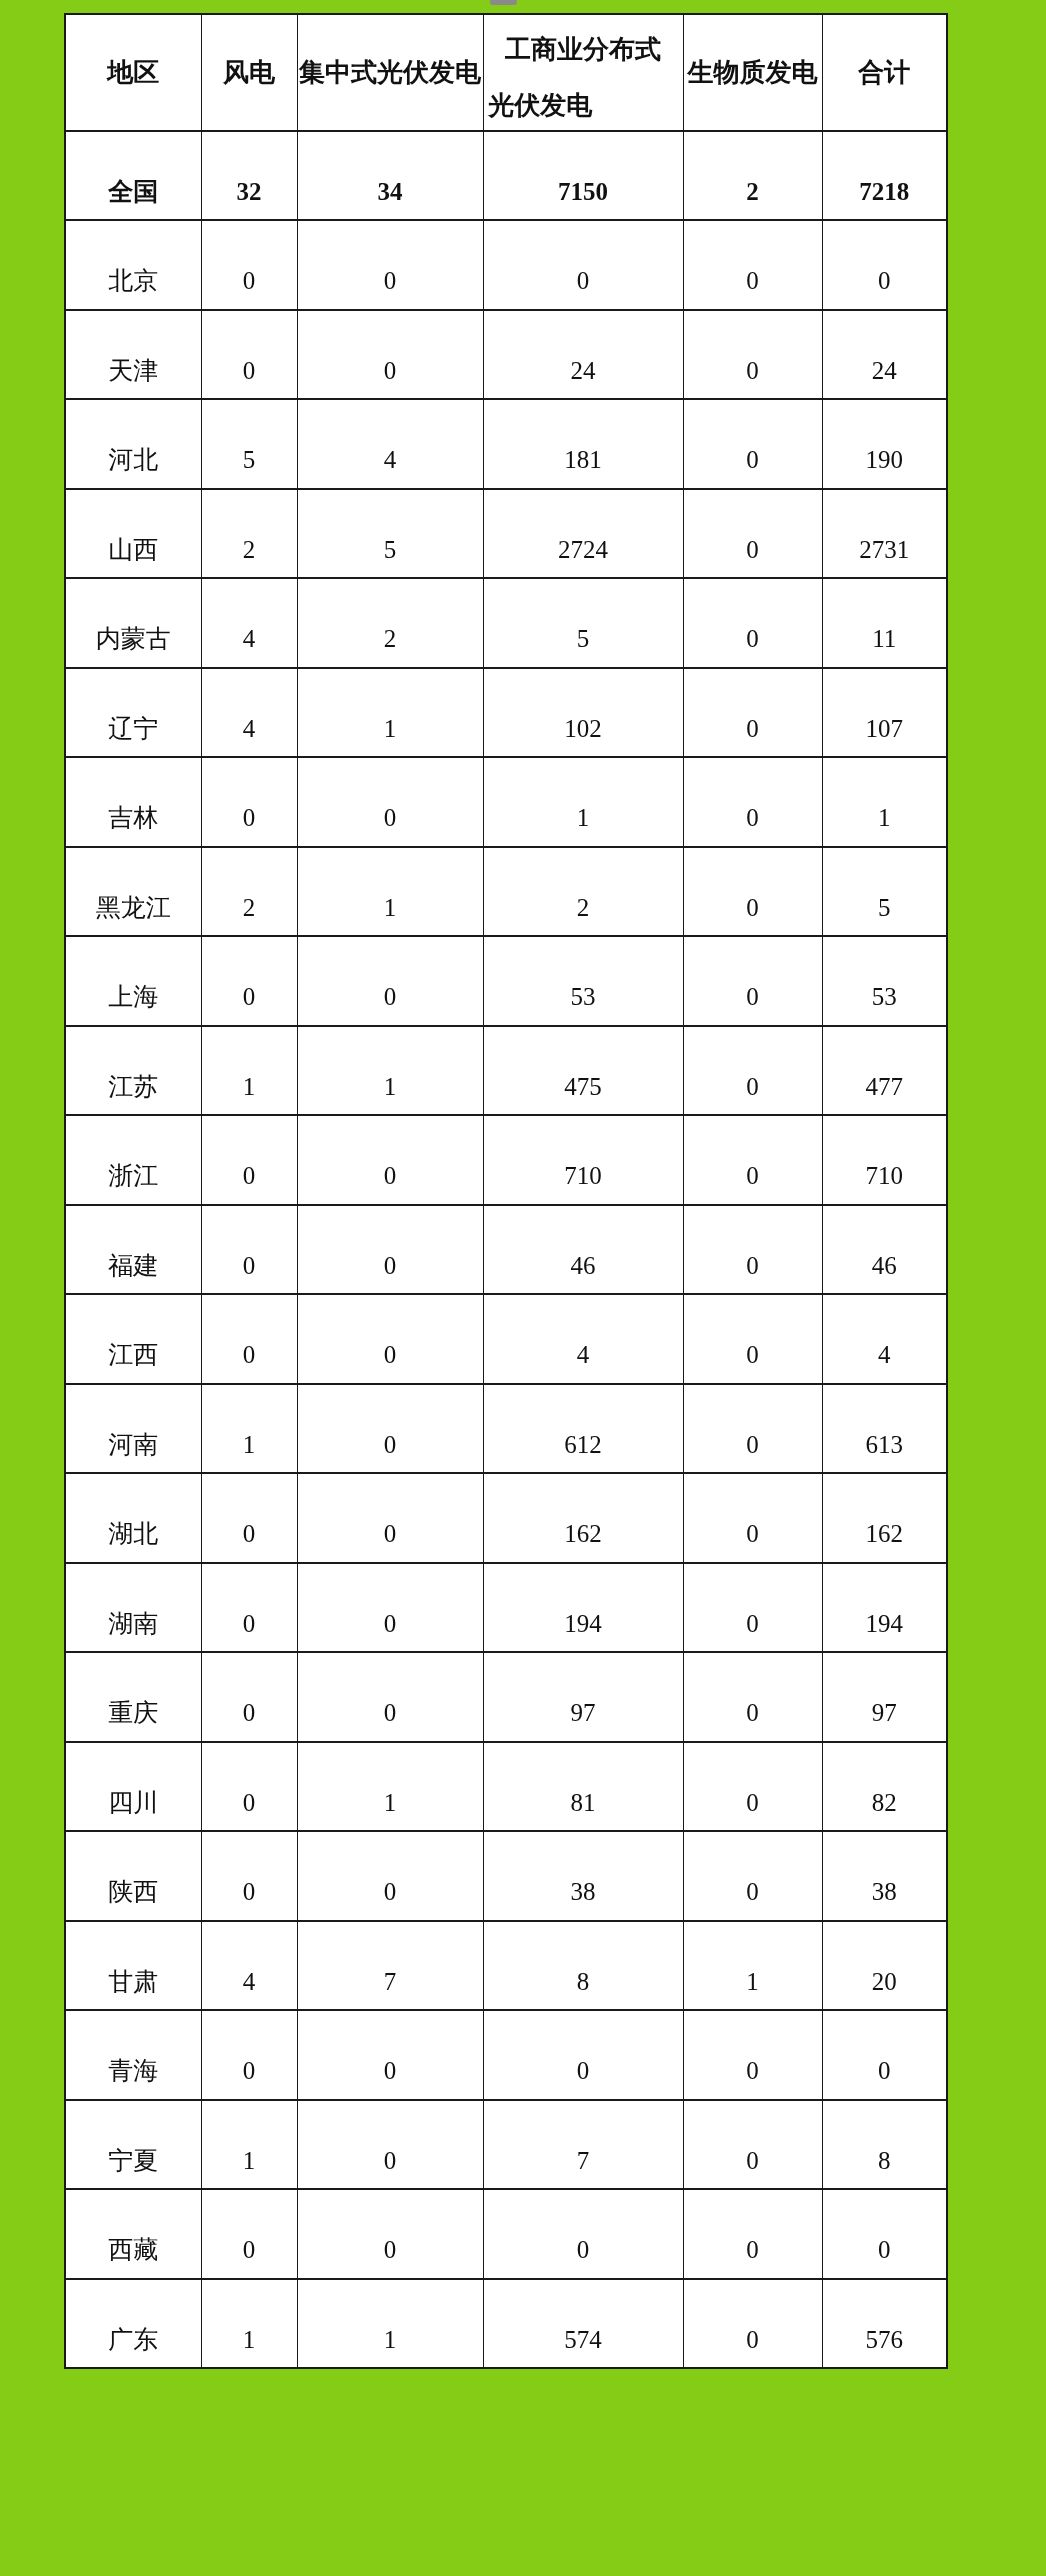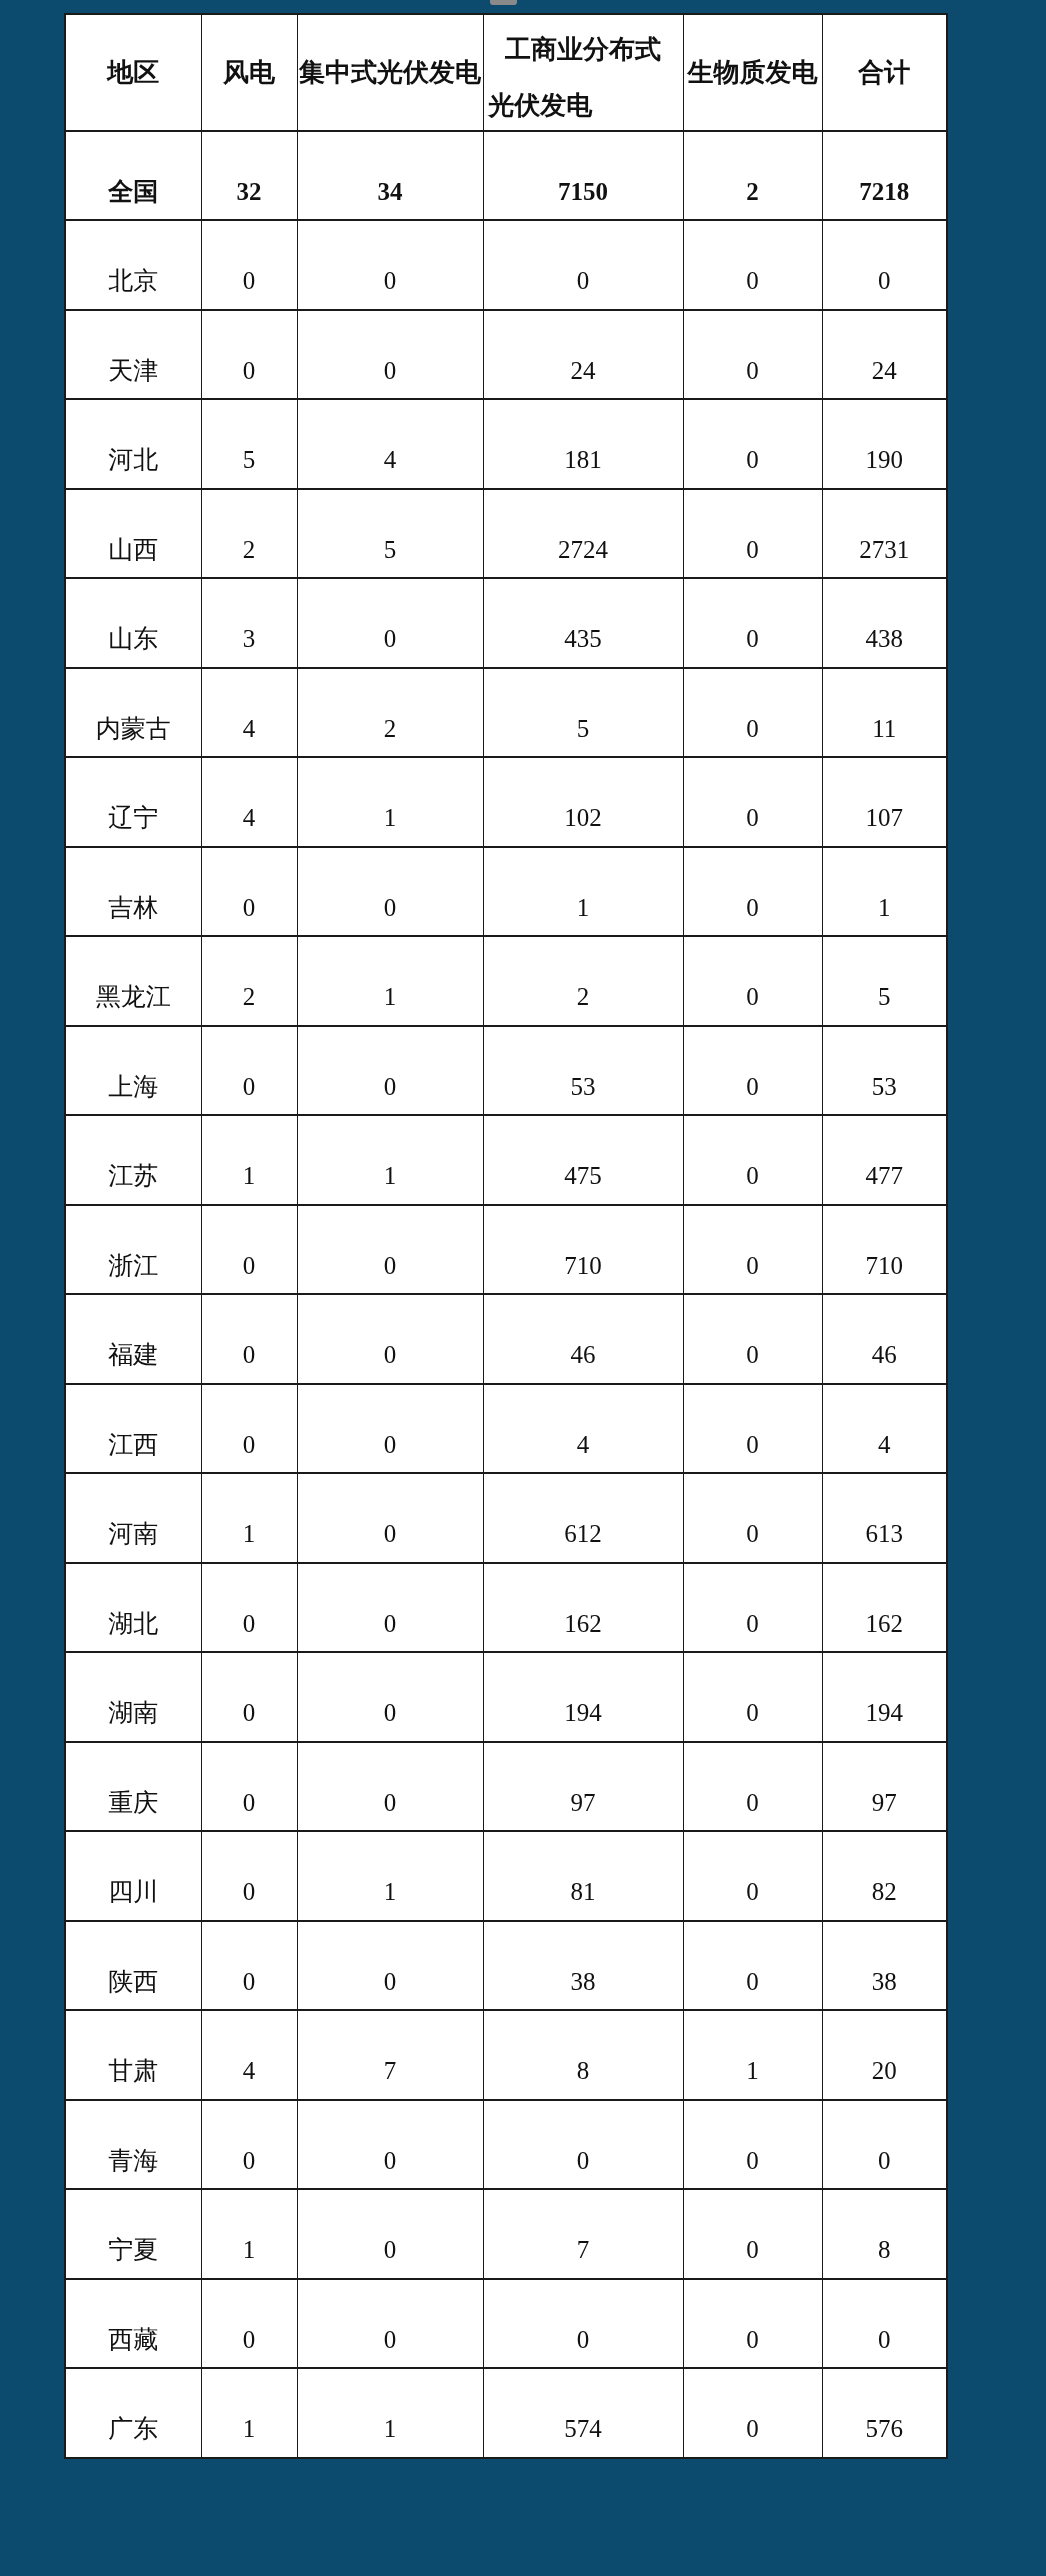--- a/index.html
+++ b/index.html
@@ -8,21 +8,21 @@
     background: #ffffff;
     width: 1047px;
     height: 2576px;
     overflow: hidden;
     font-family: "Liberation Serif", "DejaVu Serif", serif;
   }
   .sheet {
     position: relative;
     width: 1047px;
     height: 2576px;
-    background: #0c4a6e;
+    background: #84cc16;
   }
   
   .top-artifact {
     position: absolute;
     left: 490px;
     top: 0;
     width: 27px;
     height: 4.8px;
     background: #8a8a8a;
     border-radius: 0 0 2.9px 2.9px;
@@ -151,28 +151,20 @@
         </tr>
         <tr>
           <td>山西</td>
           <td>2</td>
           <td>5</td>
           <td>2724</td>
           <td>0</td>
           <td>2731</td>
         </tr>
         <tr>
-          <td>山东</td>
-          <td>3</td>
-          <td>0</td>
-          <td>435</td>
-          <td>0</td>
-          <td>438</td>
-        </tr>
-        <tr>
           <td>内蒙古</td>
           <td>4</td>
           <td>2</td>
           <td>5</td>
           <td>0</td>
           <td>11</td>
         </tr>
         <tr>
           <td>辽宁</td>
           <td>4</td>

